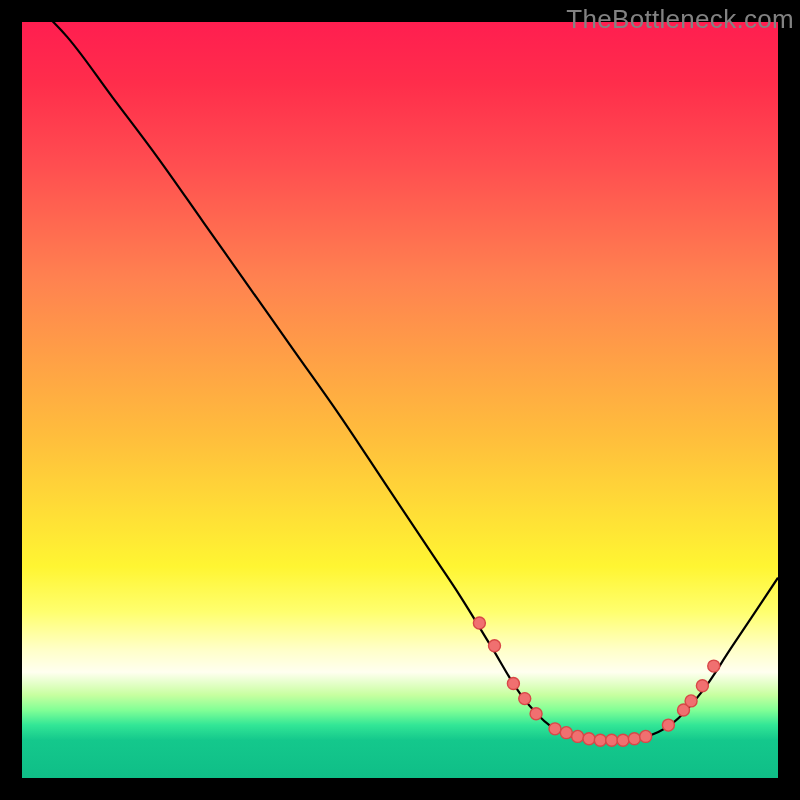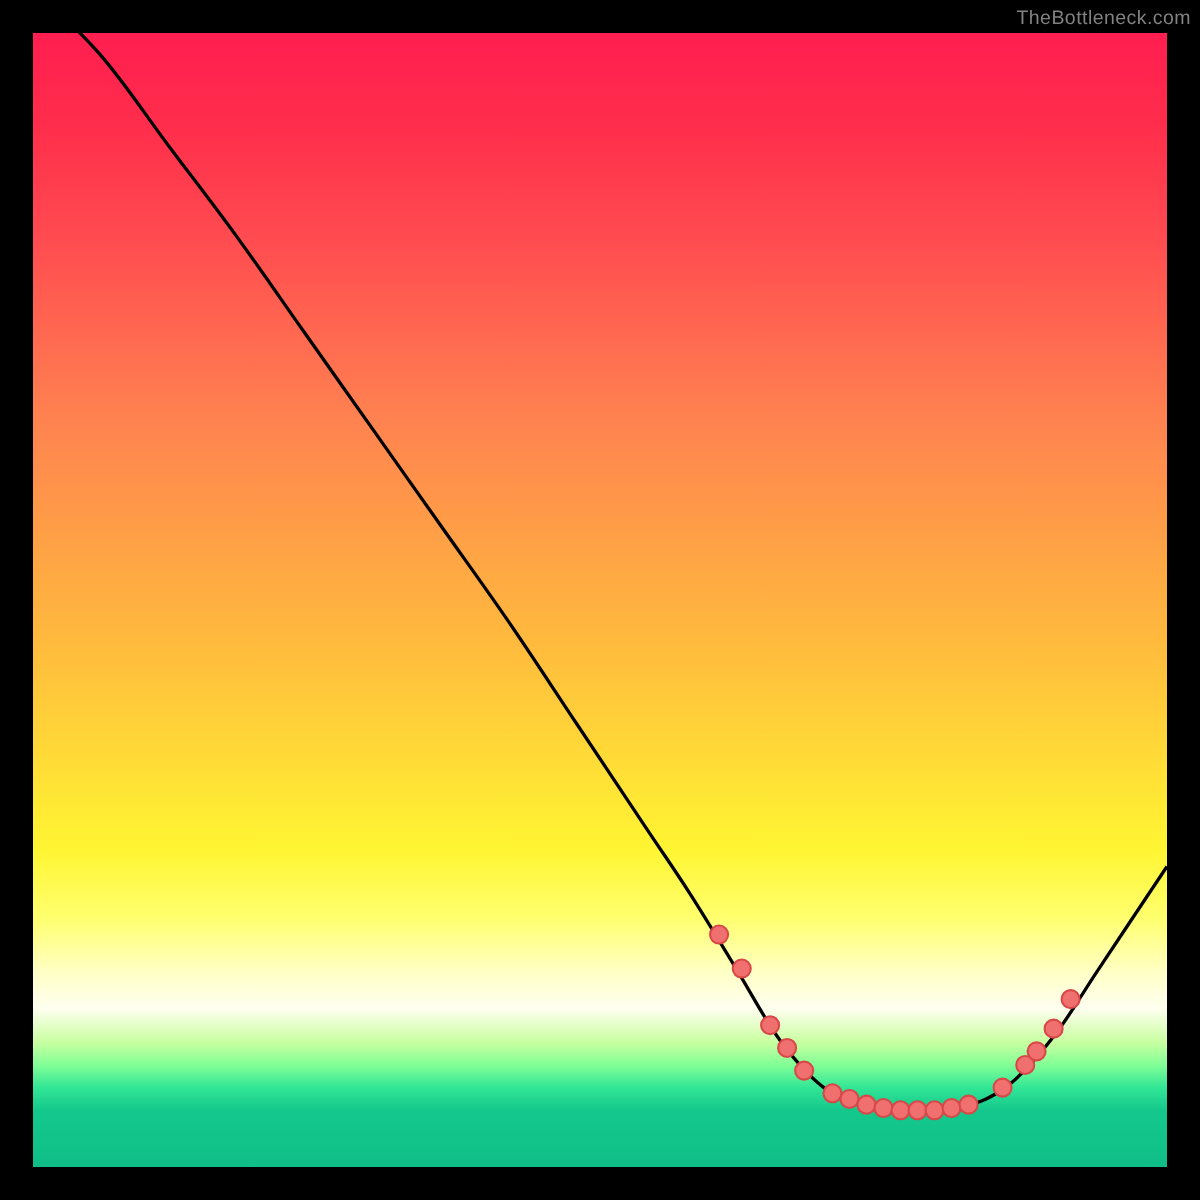--- a/index.html
+++ b/index.html
@@ -45,21 +45,21 @@
     left: 22px;
     top: 22px;
     width: 756px;
     height: 756px;
   }
   .watermark {
     position: absolute;
     top: 4px;
     right: 6px;
     color: rgb(130,130,130);
-    font-size: 13px;
+    font-size: 26px;
     font-weight: 400;
     letter-spacing: 0.3px;
   }
 </style>
 </head>
 <body>
 
 <div class="chart-wrap">
 
   <div class="plot-area"></div>

